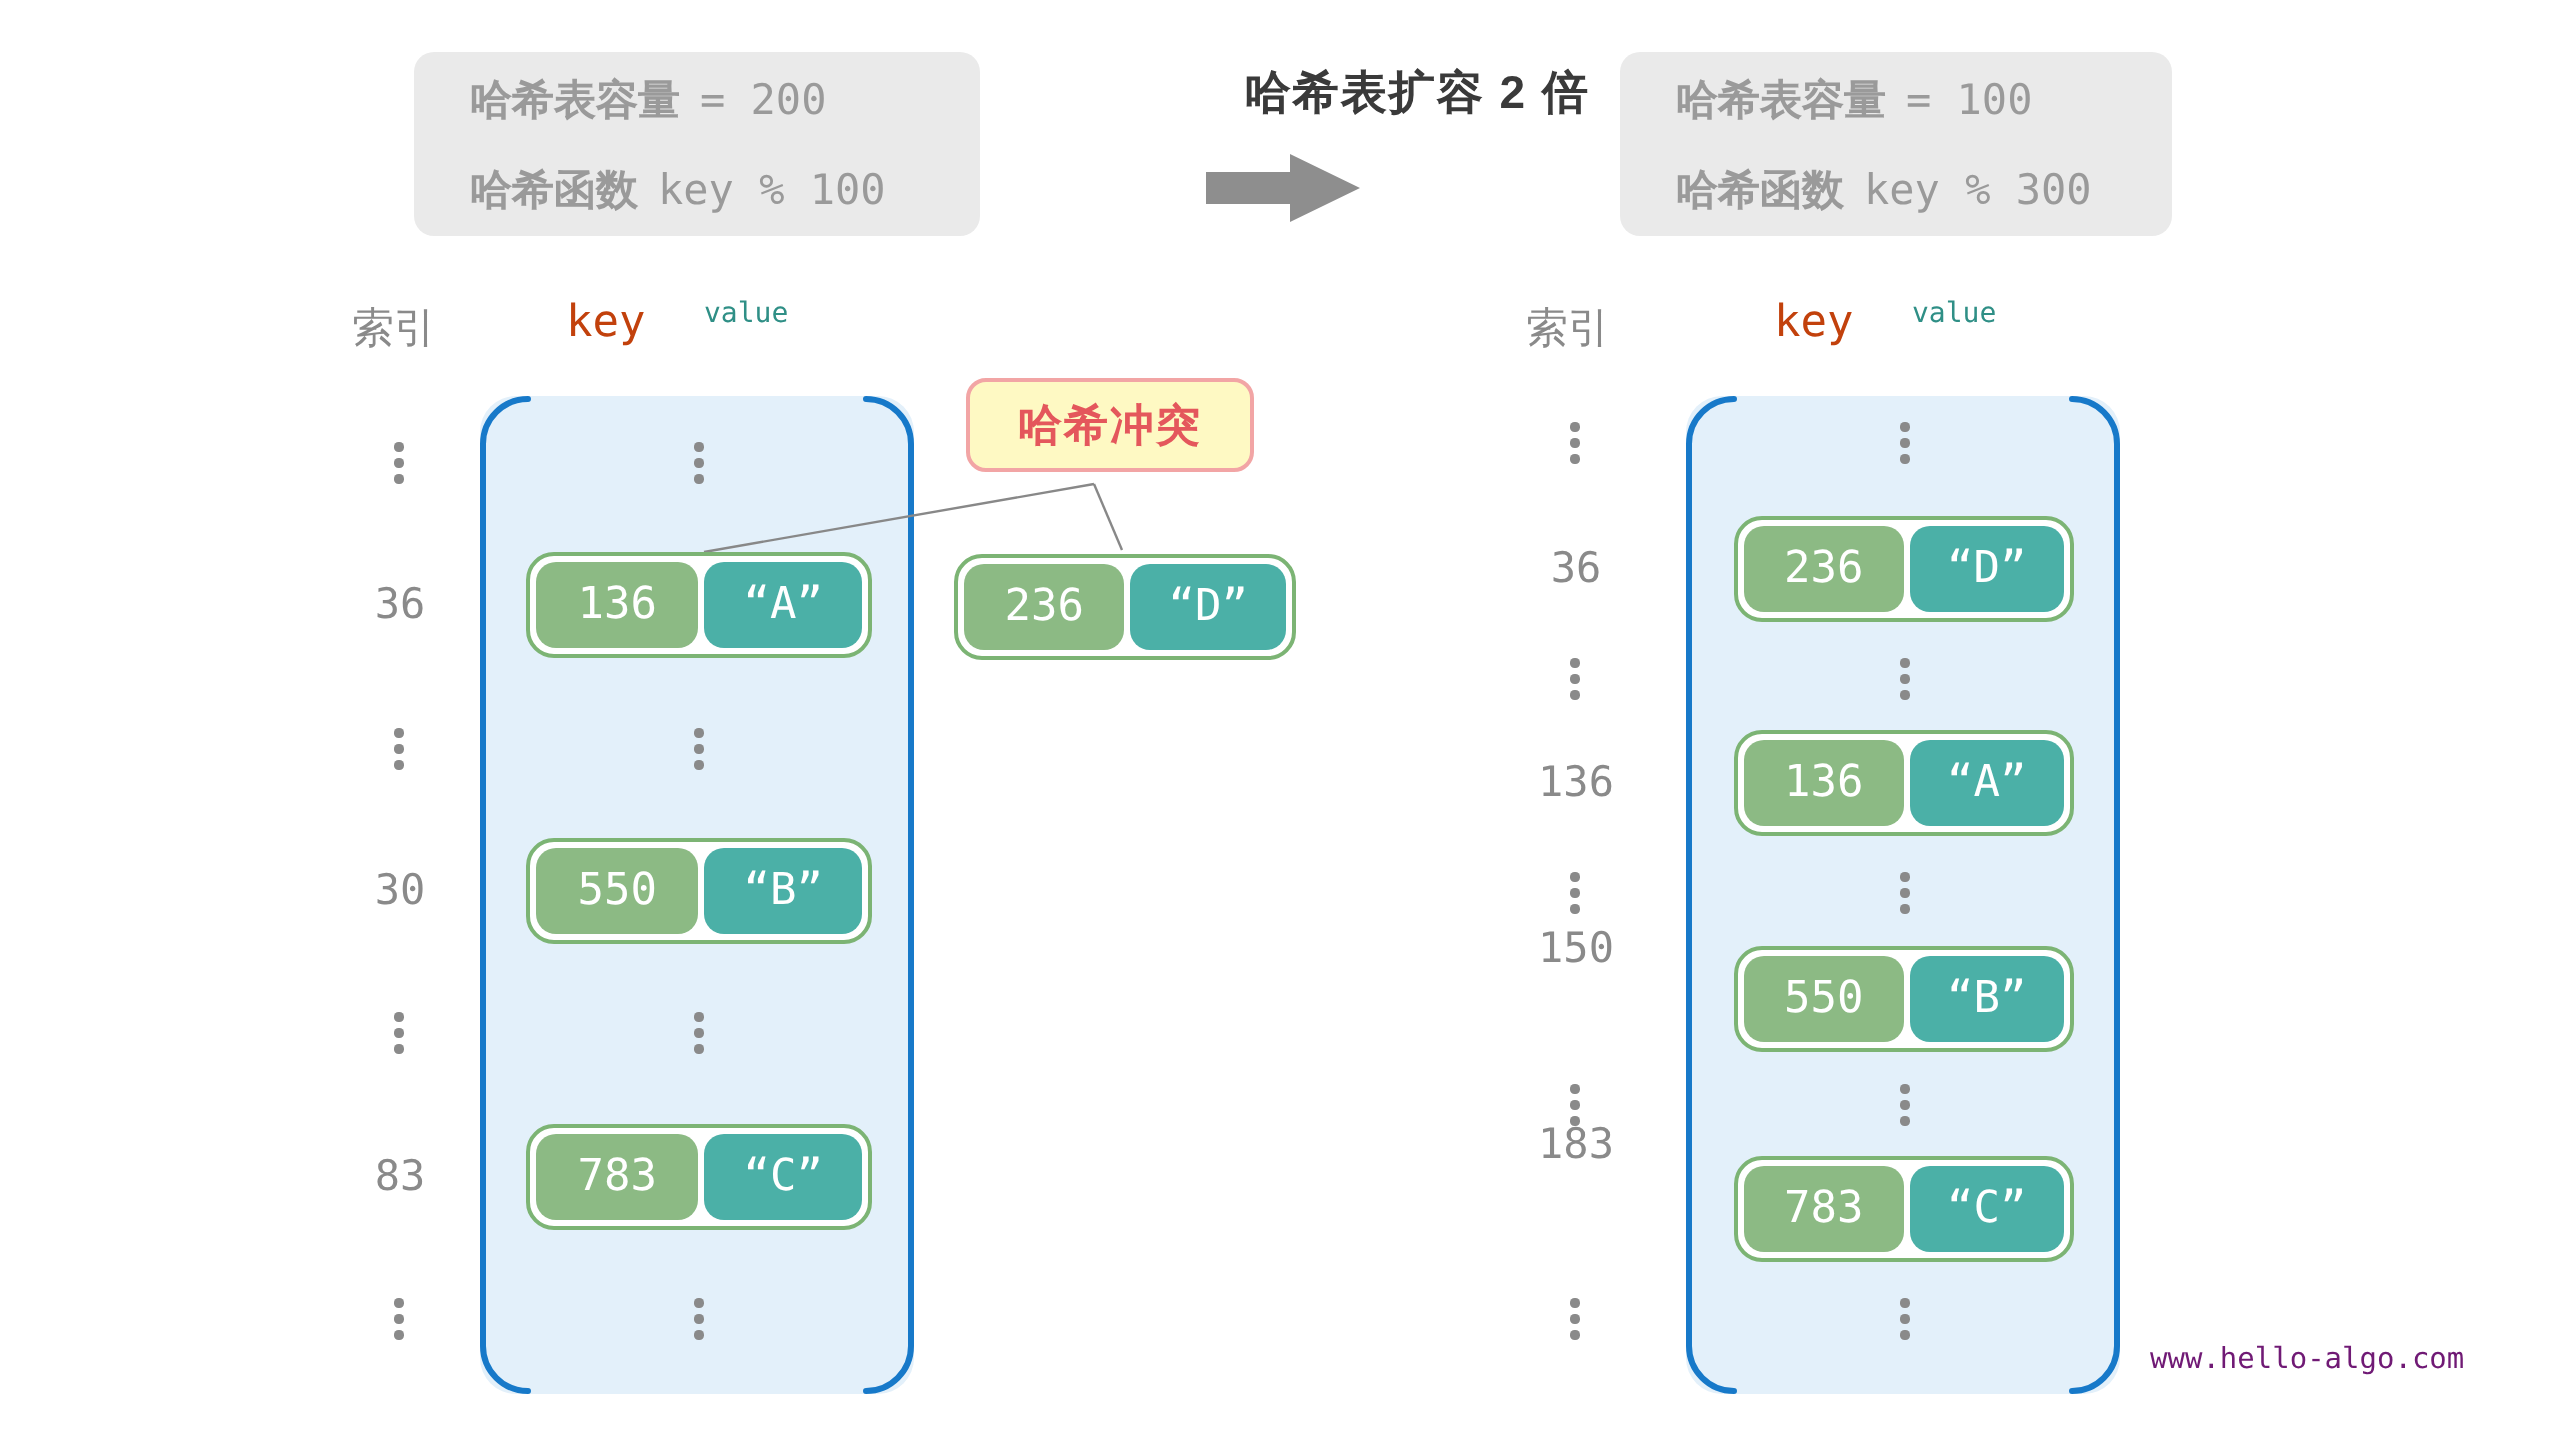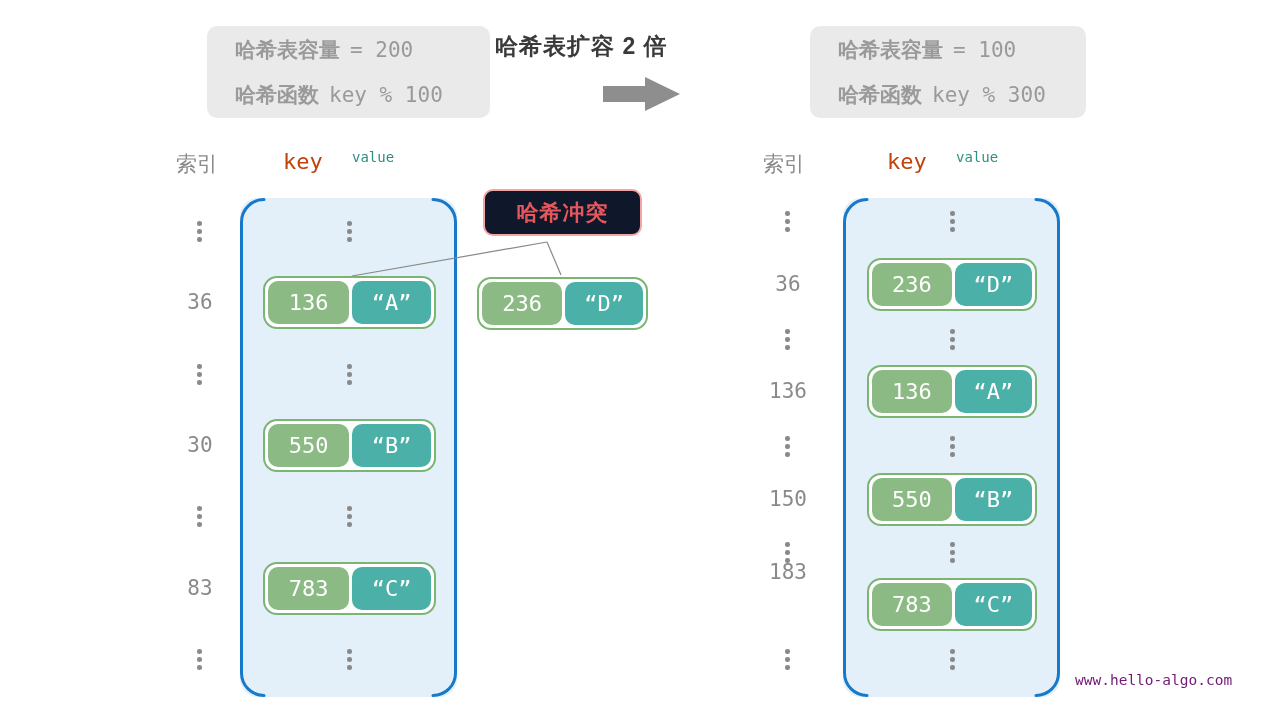--- a/index.html
+++ b/index.html
@@ -13,21 +13,21 @@
   .infobox {
     position:absolute; background:#eaeaea; border-radius:10px;
     display:flex; flex-direction:column; justify-content:center;
     padding-left:28px; gap:17px;
   }
   .infoline { font-size:21px; color:#9a9a9a; display:flex; align-items:baseline; gap:10px; }
   .infoline .cjk { font-weight:bold; }
   .infoline .code { font-family:"DejaVu Sans Mono", monospace; font-weight:500; }
 
   .big-title {
-    position:absolute; left:495px; top:31px; width:300px; text-align:left;
+    position:absolute; left:495px; top:31px; width:300px; text-align:right;
     font-size:23px; font-weight:bold; color:#3a3a3a; letter-spacing:1px;
   }
   .arrow-svg { position:absolute; left:603px; top:77px; }
 
   
   .hdr { position:absolute; font-size:21px; color:#8a8a8a; }
   .hdr-key { position:absolute; font-size:22px; font-weight:500; color:#c2410c; font-family:"DejaVu Sans Mono", monospace; }
   .hdr-value { position:absolute; font-size:14px; font-weight:500; color:#2f8f86; font-family:"DejaVu Sans Mono", monospace; }
 
   
@@ -56,22 +56,22 @@
   .vdots i { width:4.5px; height:4.5px; border-radius:50%; background:#8a8a8a; }
 
   
   .idx {
     position:absolute; width:70px; text-align:center; color:#8a8a8a;
     font-family:"DejaVu Sans Mono", monospace; font-size:21px;
   }
 
   
   .collision-label {
-    position:absolute; left:483px; top:189px; width:159px; height:47px;
-    background:#0f172a; border:2px solid #f2a5a5; border-radius:10px;
+    position:absolute; left:483px; top:189px; width:144px; height:47px;
+    background:#fef9c3; border:2px solid #f2a5a5; border-radius:10px;
     display:flex; align-items:center; justify-content:center;
     font-size:22px; font-weight:bold; color:#e4575c; z-index:4; letter-spacing:1px;
   }
   .lines-overlay { position:absolute; left:0; top:0; z-index:3; pointer-events:none; }
 
   .wm {
     position:absolute; left:1075px; top:672px; font-size:14.5px; color:#701a75;
     font-family:"DejaVu Sans Mono", monospace;
   }
 </style>
@@ -200,21 +200,21 @@
       <i></i>
       <i></i>
       <i></i>
     </div>
   <span class="idx" style="left:753px; top:379px;">136</span>
   <div class="vdots" style="left:785px; top:436px;">
       <i></i>
       <i></i>
       <i></i>
     </div>
-  <span class="idx" style="left:753px; top:487px;">150</span>
+  <span class="idx" style="left:753px; top:462px;">150</span>
   <div class="vdots" style="left:785px; top:542px;">
       <i></i>
       <i></i>
       <i></i>
     </div>
   <span class="idx" style="left:753px; top:560px;">183</span>
   <div class="vdots" style="left:785px; top:649px;">
       <i></i>
       <i></i>
       <i></i>

